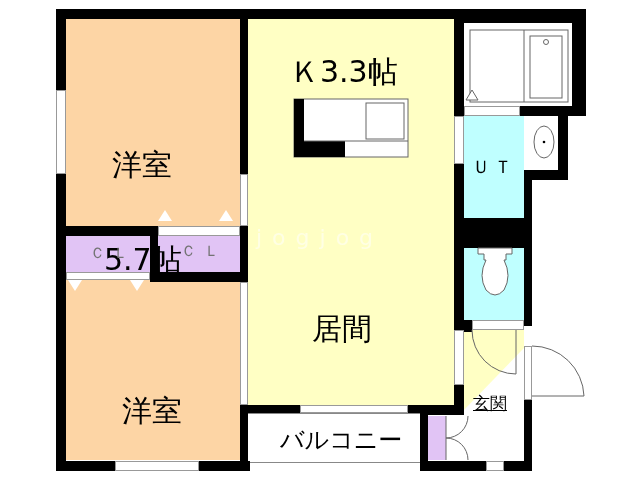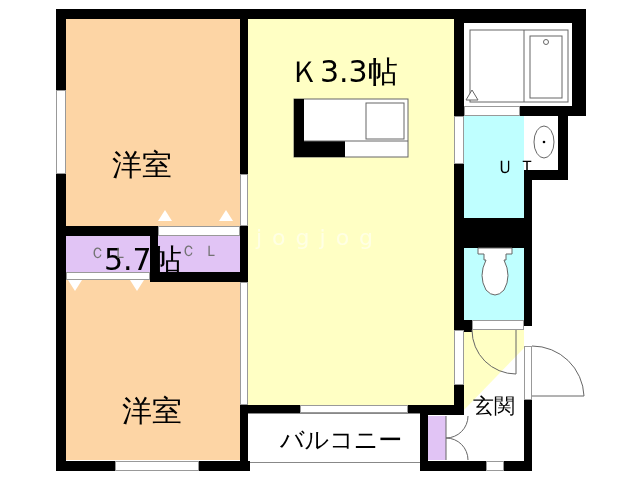--- a/index.html
+++ b/index.html
@@ -134,17 +134,18 @@
   <div style="margin-left:-8px;text-align:right;">5.7帖</div>
 </div>
 <div class="room-label" style="left:122px;top:332px;font-size:30px;">
   <div>洋室</div>
   
 </div>
 <div class="cl-label" style="left:90px;top:244px;">ＣＬ</div>
 <div class="cl-label" style="left:181px;top:242px;">ＣＬ</div>
 <div class="room-label" style="left:290px;top:56px;font-size:30px;">Ｋ3.3帖</div>
 <div class="room-label" style="left:312px;top:250px;font-size:30px;">
+  <div>居間</div>
 </div>
-<div class="room-label" style="left:496px;top:158px;font-size:18px;letter-spacing:4px;">ＵＴ</div>
-<div class="room-label" style="left:473px;top:395px;font-size:21px;">玄関</div>
+<div class="room-label" style="left:472px;top:158px;font-size:18px;letter-spacing:4px;">ＵＴ</div>
+<div class="room-label" style="left:473px;top:395px;font-size:17px;text-decoration:underline;">玄関</div>
 <div class="room-label" style="left:280px;top:428px;font-size:24px;">バルコニー</div>
 <div class="room-label" style="left:256px;top:226px;font-size:22px;letter-spacing:10px;color:rgba(255,255,255,0.55);">jogjog</div>
 
 </body></html>

